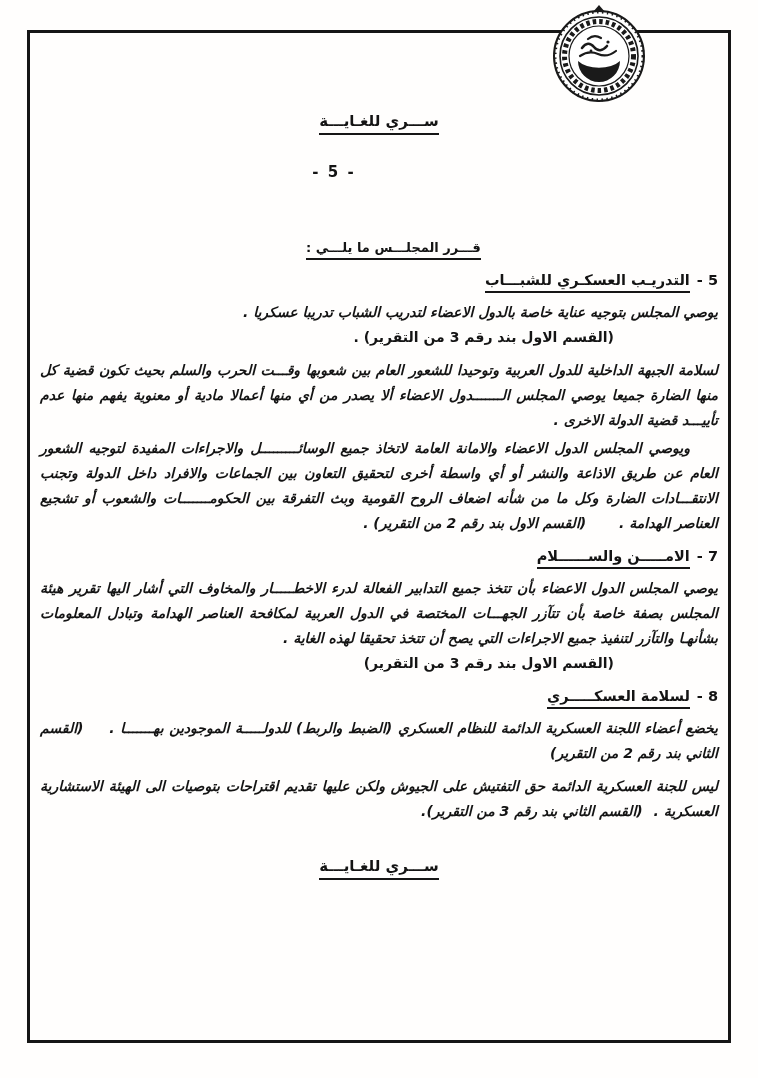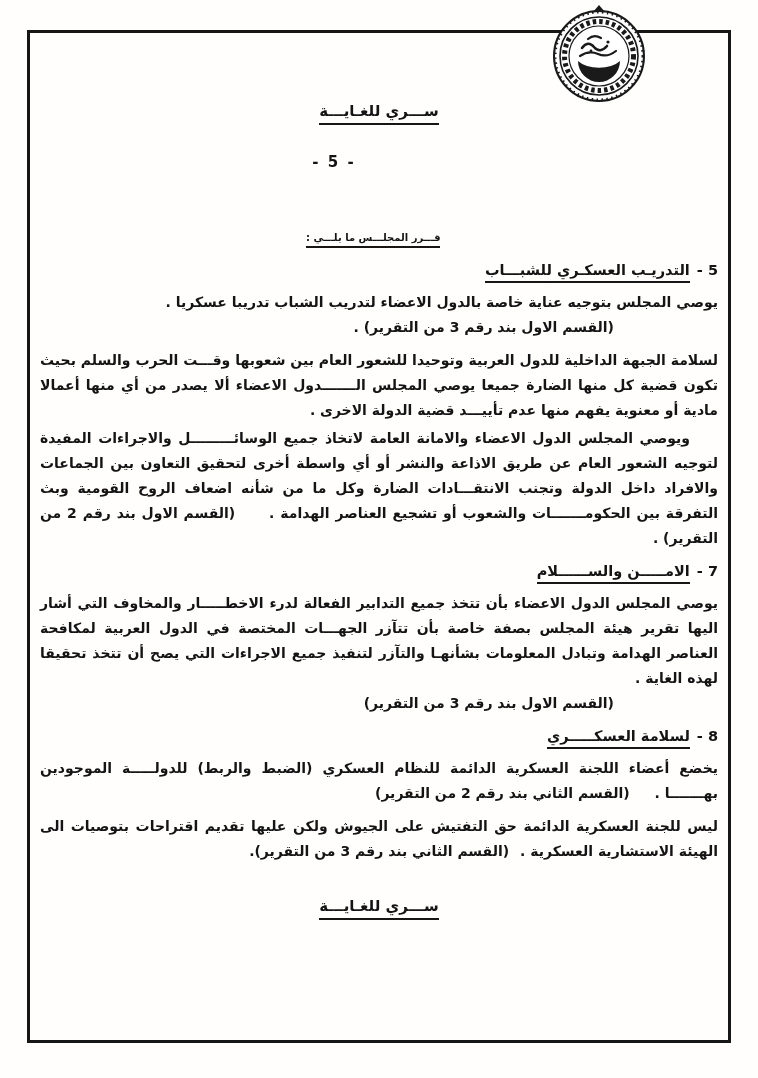--- a/index.html
+++ b/index.html
@@ -21,21 +21,21 @@
     width: 704px; height: 1013px;
     border: 3px solid #161616;
   }
   .emblem {
     position: absolute;
     left: 551px; top: 4px;
     width: 96px; height: 98px;
   }
   .content {
     position: absolute;
-    left: 40px; top: 23px;
+    left: 40px; top: 33px;
     width: 678px;
     direction: rtl;
     font-size: 14px;
     font-weight: 700;
     line-height: 25px;
     text-align: right;
   }
   .classification {
     text-align: center;
     font-size: 15px;
@@ -53,29 +53,30 @@
     position: relative;
     left: -45px;
     margin-top: 26px;
     font-size: 15px;
     letter-spacing: 2px;
   }
   .decision {
     margin-top: 50px;
     padding-left: 266px;  
     text-align: left;
-    font-size: 10px;
+    font-size: 13px;
   }
   .sec { margin-top: 8px; }
   .sec-head { font-size: 14.5px; margin-bottom: 7px; white-space: nowrap; }
   .sec-num { display: inline-block; margin-left: 7px; }
   .body {
     text-align: justify;
     text-align-last: right;
     margin-top: 3px;
+    font-style: italic;
   }
   .body.indent { text-indent: 28px; }
   .ref-line {
     text-align: right;
     padding-left: 0;
     padding-right: 104px;
     margin-top: 0;
   }
   .gap { display: inline-block; }
   .gap-lg { width: 28px; }

